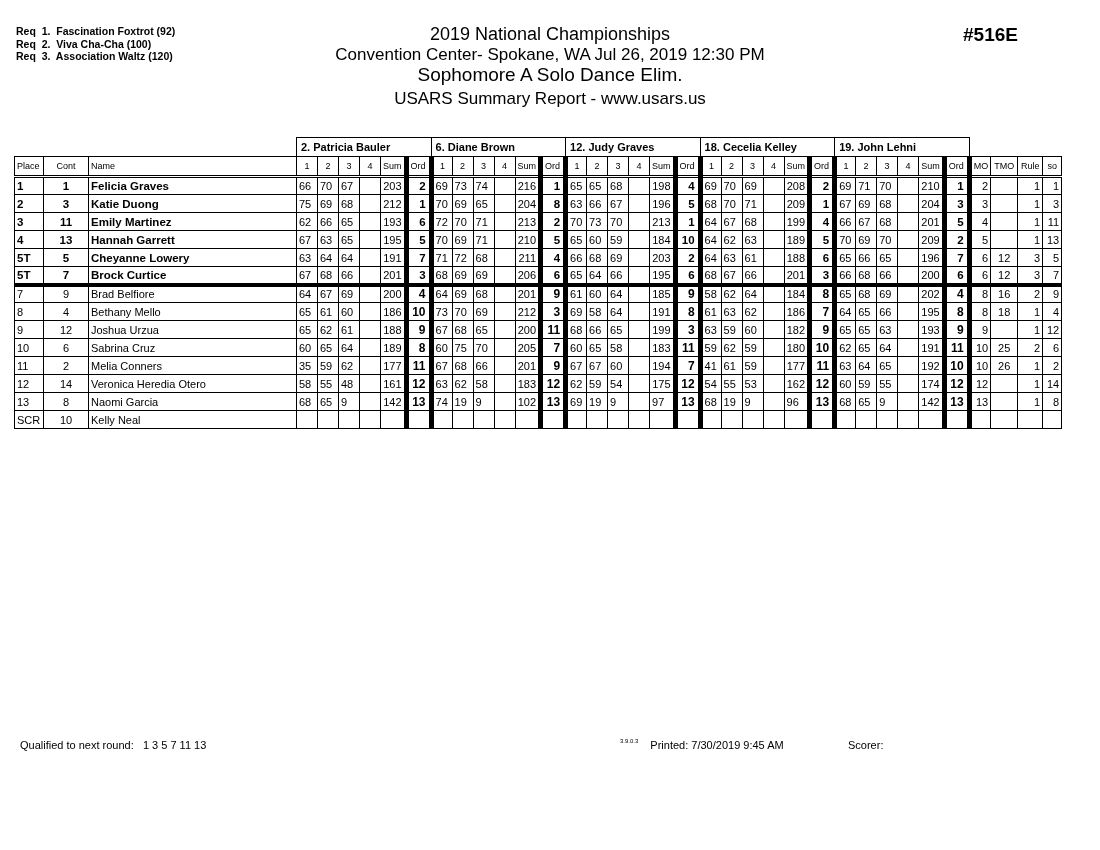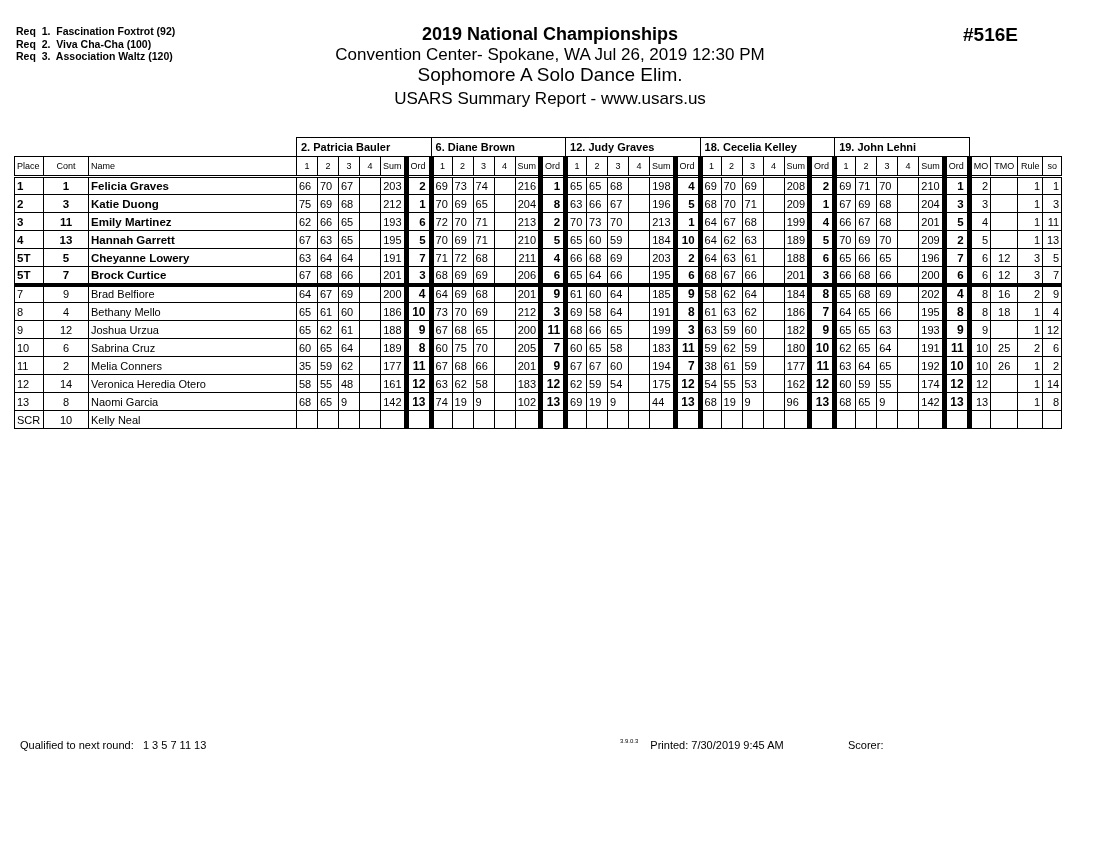--- a/index.html
+++ b/index.html
@@ -1,21 +1,21 @@
 <!DOCTYPE html>
 <html><head>
 <meta charset="utf-8">
 <style>
   html, body { margin:0; padding:0; background:#ffffff; }
   body { width:1100px; height:850px; position:relative; overflow:hidden;
          font-family:"Liberation Sans", sans-serif; color:#000; }
   .reqs { position:absolute; left:16px; top:25px; font-size:10.5px; line-height:12.5px;font-weight:bold; }
   .reqs div { white-space:pre; }
   .hdr { position:absolute; left:300px; width:500px; text-align:center; white-space:nowrap; }
-  .h1 { top:24px; font-size:18px; font-weight:bold; }
+  .h1 { top:24px; font-size:18px; font-weight:normal; }
   .h2 { top:45px; font-size:17px; }
   .h3 { top:64px; font-size:19px; font-weight:normal; }
   .h4 { top:89px; font-size:17px; }
   .evid { position:absolute; left:963px; top:24px; font-size:19px; font-weight:bold; }
 
   table.grid { position:absolute; left:14px; top:137px; border-collapse:collapse; table-layout:fixed; }
   table.grid td { border:1px solid #000; padding:0 2px; height:18px; font-size:11px;
                   white-space:nowrap; overflow:hidden; box-sizing:border-box; }
   table.grid tr.judges td { height:19px; font-size:11px; }
   table.grid tr.judges td.blank { border:none; }
@@ -544,21 +544,21 @@
         <td class="l sc">66</td>
         <td class="l sc"></td>
         <td class="r sc">201</td>
         <td class="ord">9</td>
         <td class="l sc">67</td>
         <td class="l sc">67</td>
         <td class="l sc">60</td>
         <td class="l sc"></td>
         <td class="r sc">194</td>
         <td class="ord">7</td>
-        <td class="l sc">38</td>
+        <td class="l sc">41</td>
         <td class="l sc">61</td>
         <td class="l sc">59</td>
         <td class="l sc"></td>
         <td class="r sc">177</td>
         <td class="ord">11</td>
         <td class="l sc">63</td>
         <td class="l sc">64</td>
         <td class="l sc">65</td>
         <td class="l sc"></td>
         <td class="r sc">192</td>
@@ -620,21 +620,21 @@
         <td class="l sc">74</td>
         <td class="l sc">19</td>
         <td class="l sc">9</td>
         <td class="l sc"></td>
         <td class="r sc">102</td>
         <td class="ord">13</td>
         <td class="l sc">69</td>
         <td class="l sc">19</td>
         <td class="l sc">9</td>
         <td class="l sc"></td>
-        <td class="l sc">44</td>
+        <td class="l sc">97</td>
         <td class="ord">13</td>
         <td class="l sc">68</td>
         <td class="l sc">19</td>
         <td class="l sc">9</td>
         <td class="l sc"></td>
         <td class="l sc">96</td>
         <td class="ord">13</td>
         <td class="l sc">68</td>
         <td class="l sc">65</td>
         <td class="l sc">9</td>

